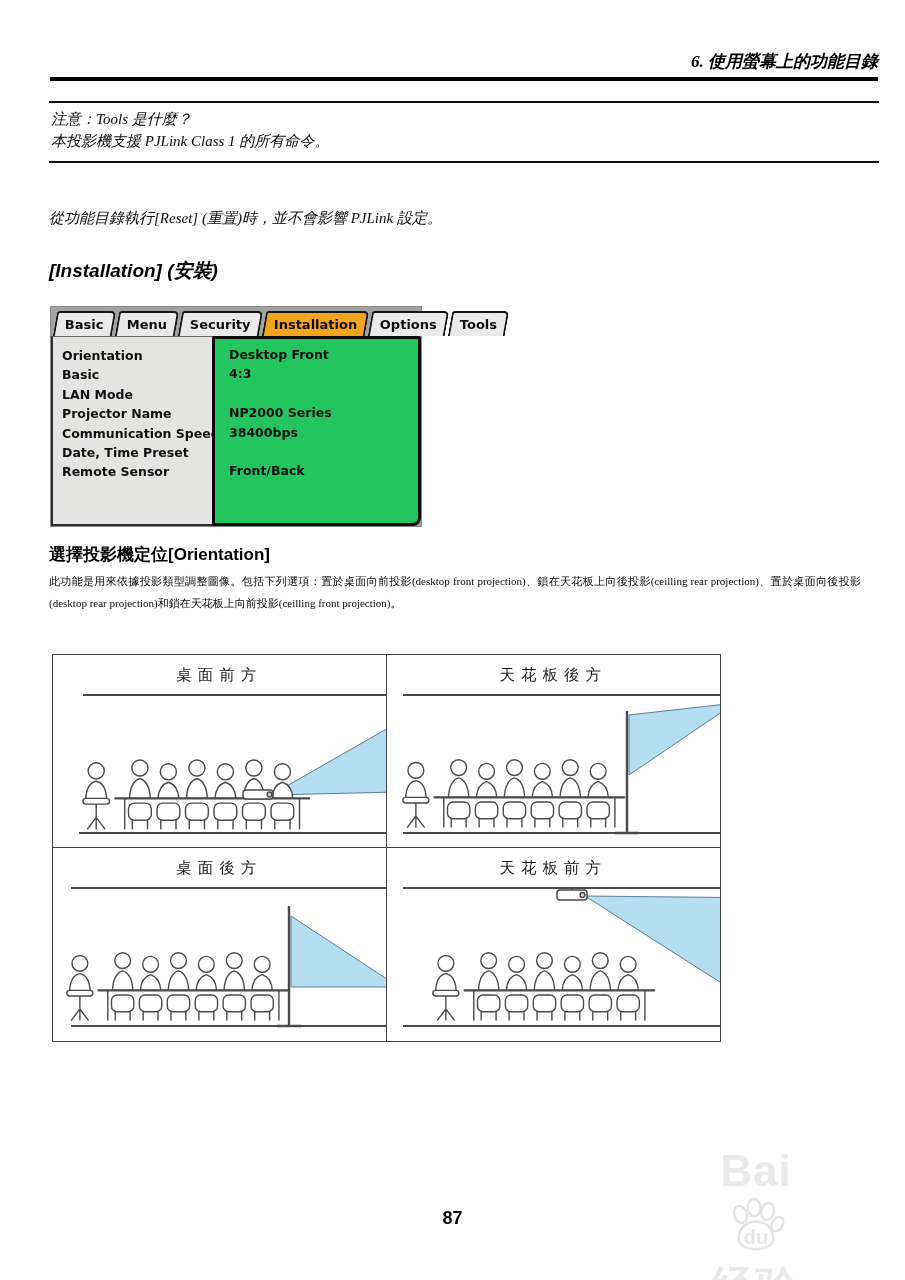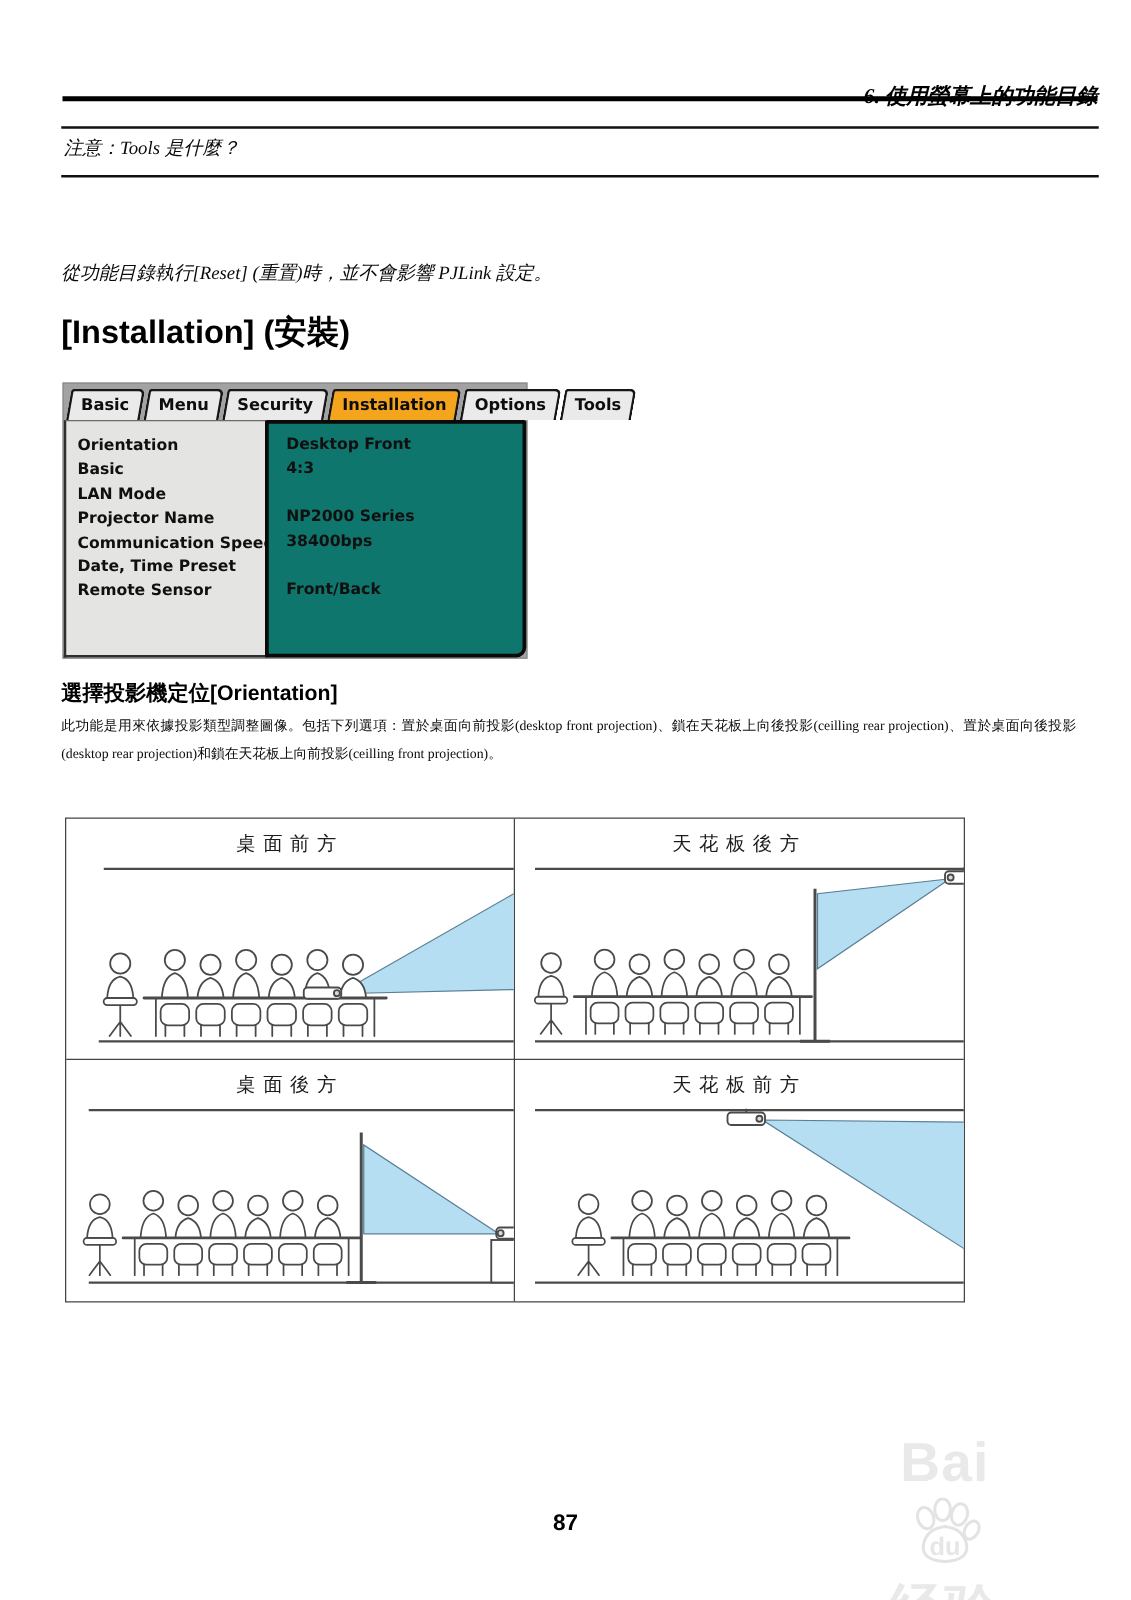--- a/index.html
+++ b/index.html
@@ -3,64 +3,64 @@
 <meta charset="utf-8">
 <style>
   * { margin:0; padding:0; box-sizing:border-box; }
   html,body { width:905px; height:1280px; background:#ffffff; overflow:hidden;
               font-family:"Liberation Sans","DejaVu Sans",sans-serif; color:#111; }
   .abs { position:absolute; }
 
   
   .chapter-header { top:50px; left:50px; width:828px; text-align:right;
     font-family:"Liberation Serif","DejaVu Serif",serif; font-style:italic;
-    font-weight:bold; font-size:17px; color:#000;margin-top:15px; }
+    font-weight:bold; font-size:17px; color:#000; }
   .header-rule { top:77px; left:50px; width:828px; height:3px;
     border-top:3px solid #000; border-bottom:1px solid #000; }
 
   
   .note-box { top:101px; left:49px; width:830px;
     border-top:2px solid #111; border-bottom:2px solid #111;
     padding:6px 2px 9px 2px;
     font-family:"Liberation Serif","DejaVu Serif",serif; font-style:italic;
     font-size:15px; line-height:21.5px; color:#0a0a0a; }
   .reset-line { top:209px; left:49px; width:830px;
     font-family:"Liberation Serif","DejaVu Serif",serif; font-style:italic;
     font-size:15px; color:#0a0a0a; }
 
-  .installation-heading { top:248px; left:49px; font-size:26px; font-weight:bold; color:#000; }
+  .installation-heading { top:258px; left:49px; font-size:19px; font-weight:bold; color:#000;font-style:italic; }
 
   
   .menu-shot { top:306px; left:50px; width:372px; height:221px; background:#A2A2A2;
     border:1px solid #8a8a8a; }
   .tab-bar { position:absolute; top:0; left:0; right:0; height:29px;
     display:flex; align-items:flex-end; padding:3px 0 0 4px; }
   .tab { height:25px; display:flex; align-items:center; padding:0 8px; margin-right:3px;
     background:#EAEAEA; border:2px solid #161616; border-bottom:none;
     border-radius:3px 5px 0 0; transform:skewX(-10deg);
     font-weight:bold; font-size:13px; color:#0d0d0d; font-family:"DejaVu Sans",sans-serif; }
   .tab > span { transform:skewX(10deg); white-space:nowrap; }
   .tab.active { background:#F5A41E; }
   .menu-content { position:absolute; top:29px; left:0; right:0; bottom:0; }
   .pane-left { position:absolute; left:0; top:0; bottom:0; width:163px;
     background:#E4E4E2; border:2px solid #2e2e2e; border-top:1px solid #6a6a6a;
     padding:9px 0 10px 9px; }
   .pane-right { position:absolute; left:161px; right:0; top:0; bottom:0;
-    background:#0f766e; border:3px solid #0a0a0a; border-radius:2px 2px 8px 2px;
+    background:#22c55e; border:3px solid #0a0a0a; border-radius:2px 2px 8px 2px;
     padding:6px 0 0 14px; }
   .menu-row { line-height:19.4px; font-weight:bold; font-size:12.5px;
     font-family:"DejaVu Sans",sans-serif; color:#101010; white-space:nowrap; min-height:19.4px; }
 
   .orientation-heading { top:543px; left:49px; font-size:17px; font-weight:bold; color:#000; }
   .orientation-body { top:571px; left:49px; width:812px;
     font-family:"Liberation Serif","DejaVu Serif",serif;
     font-size:11px; line-height:21.5px; text-align:justify; color:#0a0a0a; }
 
   
-  .diagram-grid { top:654px; left:52px; width:720px; height:388px;
+  .diagram-grid { top:654px; left:52px; width:669px; height:388px;
     display:grid; grid-template-columns:1fr 1fr; grid-template-rows:1fr 1fr;
     border:1.5px solid #444; background:#fff; }
   .diagram-cell { position:relative; overflow:hidden; }
   .diagram-cell.br { border-right:1.5px solid #444; }
   .diagram-cell.bb { border-bottom:1.5px solid #444; }
   .diagram-title { margin-top:10px; text-align:center;
     font-family:"Liberation Serif","DejaVu Serif",serif;
     font-size:15.5px; letter-spacing:6px; color:#1c1c1c; }
   .diagram-cell svg { display:block; width:400px; height:156px; margin:1px auto 0; }
 
@@ -121,20 +121,21 @@
       <circle cx="4.5" cy="5" r="2.4" fill="#d9d9d9"></circle>
     </g>
   </defs>
 </svg>
 
 <div class="abs chapter-header">6. 使用螢幕上的功能目錄</div>
 <div class="abs header-rule"></div>
 
 <div class="abs note-box">
   <div>注意：Tools 是什麼？</div>
+  <div>本投影機支援 PJLink Class 1 的所有命令。</div>
 </div>
 
 <div class="abs reset-line">從功能目錄執行[Reset] (重置)時，並不會影響 PJLink 設定。</div>
 
 <div class="abs installation-heading">[Installation] (安裝)</div>
 
 <div class="abs menu-shot">
   <div class="tab-bar">
     <div class="tab">
         <span>Basic</span>

